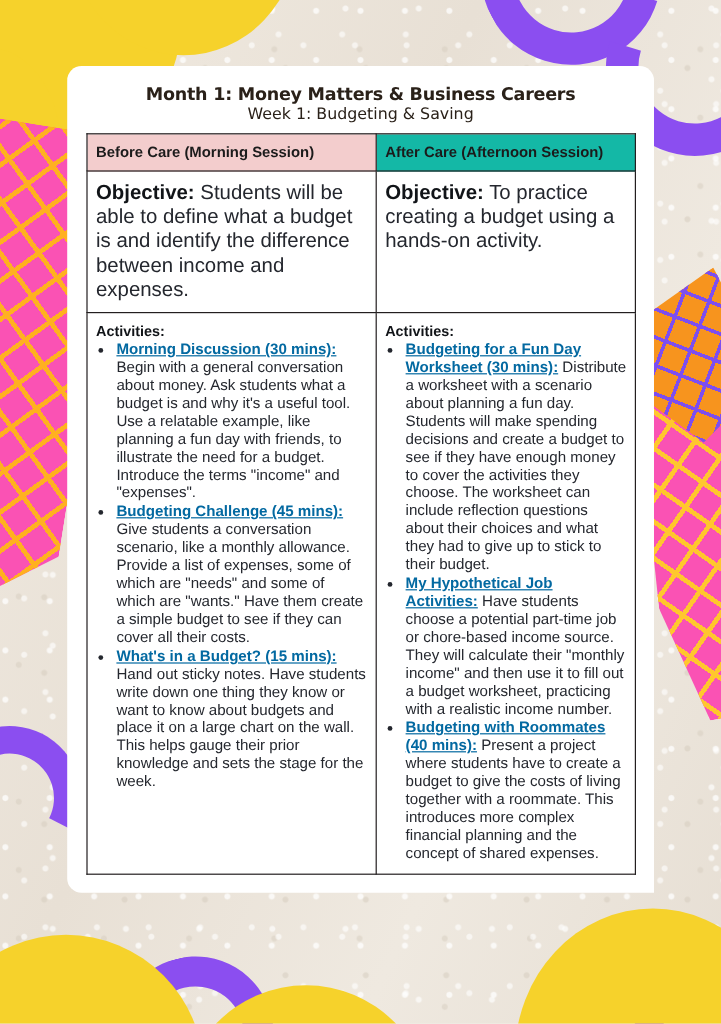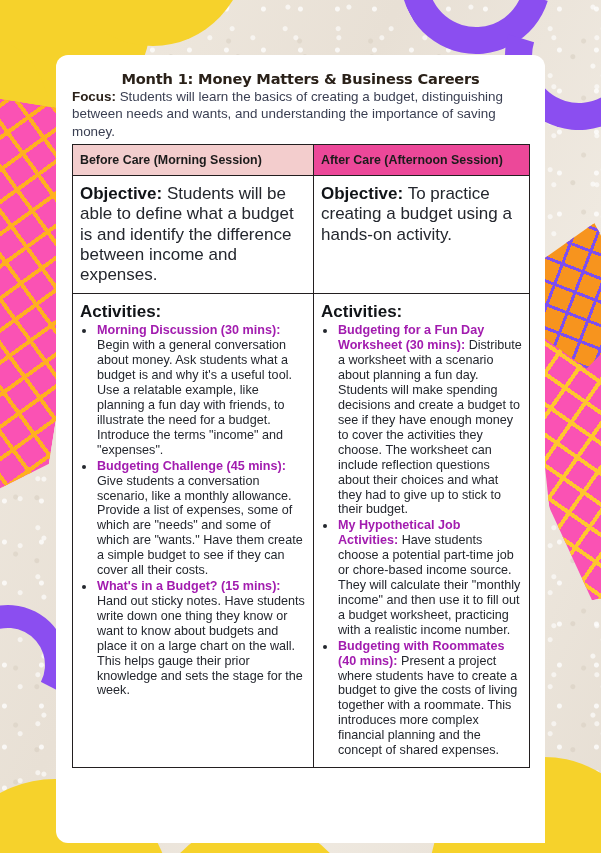--- a/index.html
+++ b/index.html
@@ -124,21 +124,21 @@
     background-image:
       repeating-linear-gradient(45deg, #7d4ef0 0 3px, transparent 3px 22px),
       repeating-linear-gradient(-45deg, #7d4ef0 0 3px, transparent 3px 22px);
     transform: rotate(-24deg);
     clip-path: polygon(6% 14%, 94% 0%, 100% 78%, 30% 100%, 0% 58%);
   }
 
   
   #card {
     position:absolute; left:56px; top:55px;
-    width:489px; height:788px;
+    width:489px; height:689px;
     background:#fff;
     border-radius:12px 12px 0 12px;
     padding:12px 16px 0 16px;
     overflow:hidden;
   }
 
   .title-main {
     text-align:center; font-weight:bold; font-size:14.6px;
     color:#2a2119; letter-spacing:-.2px; margin:3px 0 1px 0;
     font-family:"DejaVu Sans", sans-serif;
@@ -170,32 +170,32 @@
   }
   table.plan col.c1 { width:241px; }
   table.plan col.c2 { width:216px; }
 
   th.hdr {
     text-align:left; font-size:12.4px; font-weight:bold;
     color:#1b1b1b; padding:9px 8px 9px 8px;
     font-family:"DejaVu Sans", sans-serif;
   }
   th.hdr-left  { background:#f3cdcd; }
-  th.hdr-right { background:#ec4899; }
+  th.hdr-right { background:#14b8a6; }
 
   .cell-txt { font-size:17px; line-height:1.19; color:#24272e; }
   .cell-txt b { color:#111418; }
 
-  .act-label { font-size:17px; font-weight:bold; color:#111418; margin:0 0 1px 0; }
+  .act-label { font-size:12px; font-weight:bold; color:#111418; margin:0 0 1px 0; }
   ul.acts { margin:0; padding-left:16px; }
   ul.acts li {
     font-size:12.6px; line-height:1.185; color:#24272e;
     margin-bottom:1px; padding-left:1px;
   }
-  ul.acts li b { color:#a21caf; }
+  ul.acts li b { color:#0369a1;text-decoration:underline; }
 </style>
 </head>
 <body>
 
 <div id="backdrop"></div>
 
 <div class="deco" id="blob-yellow-tl"></div>
 <div class="deco" id="blob-yellow-tl2"></div>
 <div class="deco" id="blob-yellow-tl3"></div>
 
@@ -209,22 +209,22 @@
 <div class="deco" id="blob-yellow-b2"></div>
 <div class="deco" id="blob-yellow-br"></div>
 
 <div class="deco grid-patch" id="patch-pink-left"></div>
 <div class="deco grid-patch" id="patch-pink-right"></div>
 <div class="deco grid-patch" id="patch-orange-right"></div>
 
 <div id="card">
 
   <div class="title-main">Month 1: Money Matters &amp; Business Careers</div>
-
-  <p class="focus-para"><b>Focus:</b> <span>Students will learn the basics of creating a budget, distinguishing between needs and wants, and understanding the importance of saving money.</span></p>
+  <div class="title-sub">Week 1: Budgeting &amp; Saving</div>
+
 
 
   <table class="plan">
     <colgroup>
         <col class="c1">
         <col class="c2">
       </colgroup>
     <tbody>
         <tr>
       <th class="hdr hdr-left">Before Care (Morning Session)</th>

